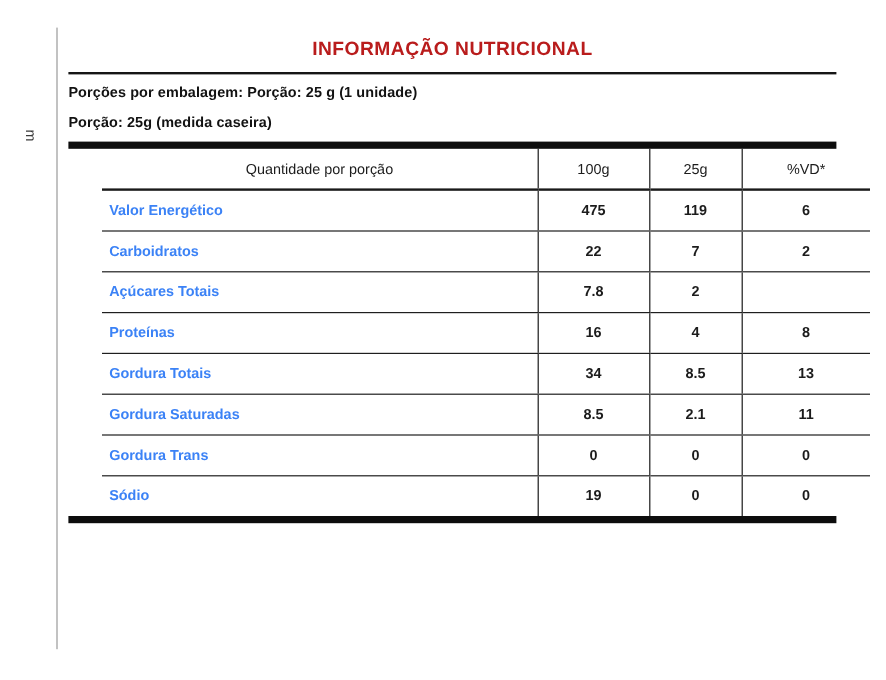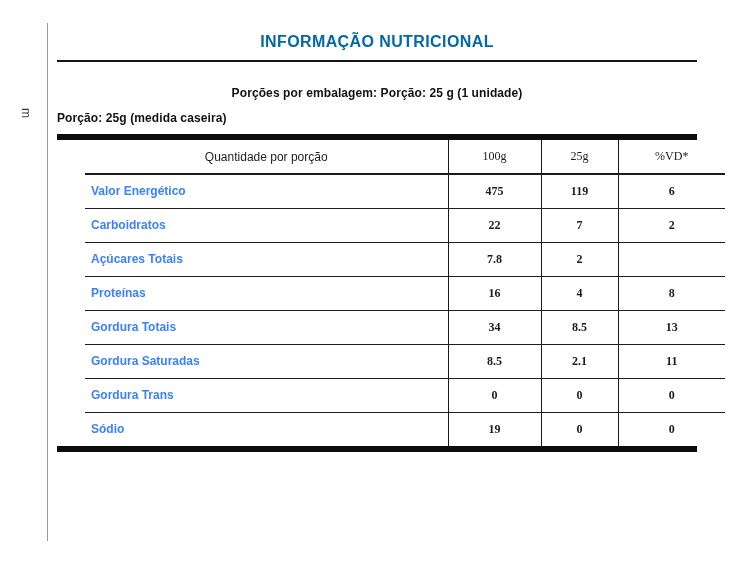--- a/index.html
+++ b/index.html
@@ -23,29 +23,29 @@
     transform-origin: center;
   }
 
   .content { position: absolute; left: 57px; top: 0; width: 640px; }
 
   h1.title {
     margin-top: 33px;
     text-align: center;
     font-size: 16px; font-weight: 700;
     letter-spacing: 0.4px;
-    color: #0369a1;
+    color: #b91c1c;
   }
   .title-rule { margin-top: 9px; height: 0; border-top: 2px solid #151515; }
 
   p.serv {
     font-size: 12px; font-weight: 700; color: #121212;
     letter-spacing: 0.1px;
   }
-  p.serv.first { margin-top: 24px; text-align: center; }
+  p.serv.first { margin-top: 8px; }
   p.serv.second { margin-top: 11px; }
 
   .thick-bar { height: 6px; background: #0d0d0d; }
   .bar-top { margin-top: 9px; }
 
   table.nutri {
     width: 640px;
     border-collapse: collapse;
     table-layout: fixed;
     font-size: 12px;
@@ -61,21 +61,21 @@
     height: 34px;
     vertical-align: middle;
     text-align: center;
     font-weight: 600;
   }
   table.nutri thead th {
     font-weight: 400;
     border-bottom: 2px solid #1a1a1a;
   }
   table.nutri th:nth-child(n+2),
-  table.nutri td:nth-child(n+2) { border-left: 1px solid #1a1a1a; font-family: Liberation Serif, serif; }
+  table.nutri td:nth-child(n+2) { border-left: 1px solid #1a1a1a; }
   table.nutri tbody tr:not(:last-child) td { border-bottom: 1.5px solid #1f1f1f; }
   table.nutri td.td-label {
     text-align: left;
     padding-left: 6px;
     font-weight: 700;
     color: #3b82f6;
   }
 
   p.footnote {
     margin-top: 12px;

